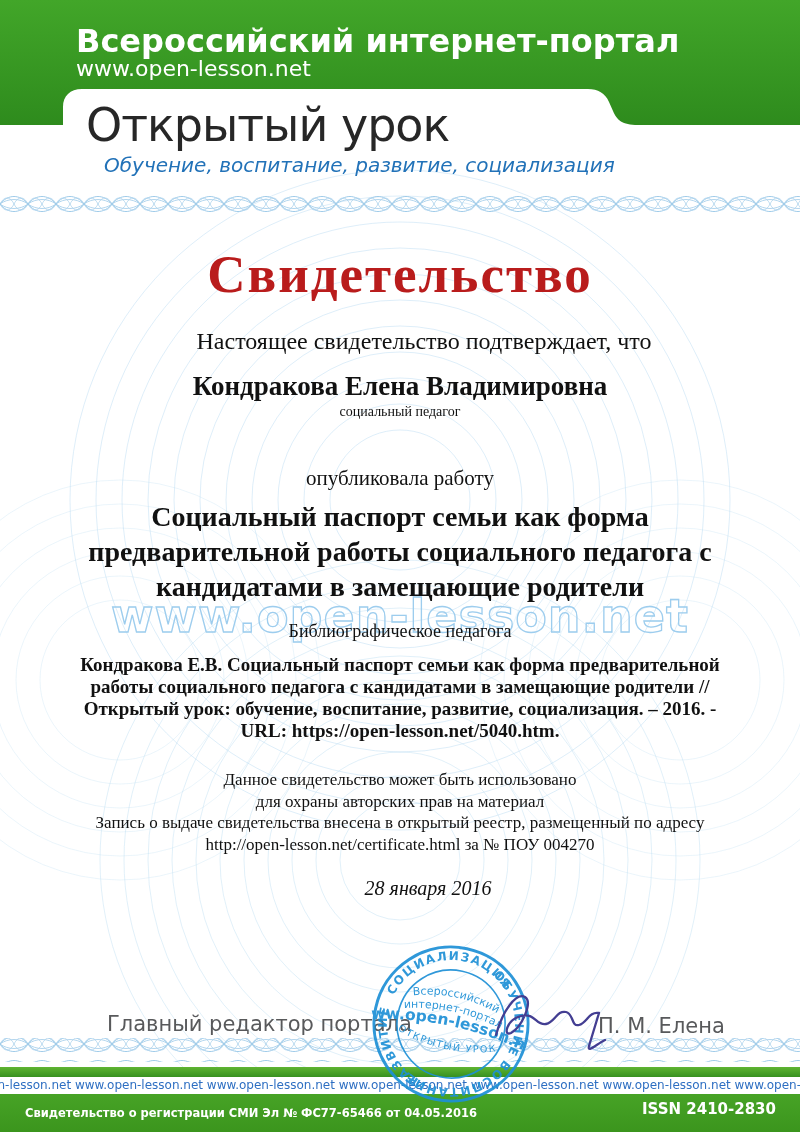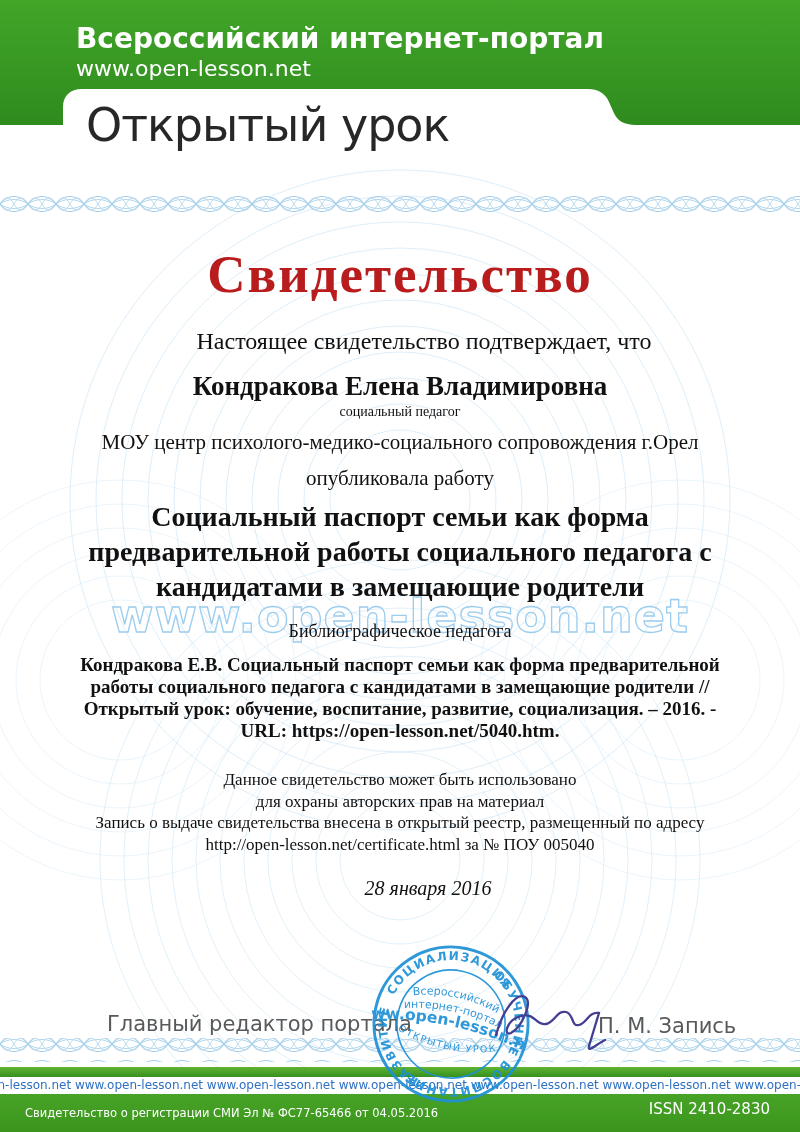--- a/index.html
+++ b/index.html
@@ -8,21 +8,21 @@
   .abs{position:absolute;left:0;width:100%;}
   .ctr{text-align:center;}
   .prelines{white-space:pre-line;}
 
   
   .decor{position:absolute;left:0;top:0;z-index:1;}
 
   
   .header-svg{position:absolute;left:0;top:0;z-index:2;}
   .hdr-portal{position:absolute;left:76px;top:22px;z-index:3;color:#fff;
-    font-family:"DejaVu Sans", sans-serif;font-weight:bold;font-size:28px;letter-spacing:0;}
+    font-family:"DejaVu Sans", sans-serif;font-weight:bold;font-size:32px;letter-spacing:0;}
   .hdr-url{position:absolute;left:76px;top:56px;z-index:3;color:#fff;
     font-family:"DejaVu Sans", sans-serif;font-size:22px;}
   .hdr-site{position:absolute;left:86px;top:98px;z-index:3;color:#272727;
     font-family:"DejaVu Sans", sans-serif;font-size:46px;letter-spacing:-1px;}
   .hdr-sub{position:absolute;left:104px;top:153px;z-index:3;color:#2272b8;
     font-family:"DejaVu Sans", sans-serif;font-style:italic;font-size:20px;}
 
   
   .cert-title{top:244px;z-index:2;font-weight:bold;font-size:53px;letter-spacing:2px;color:#b91c1c;}
   .confirm{top:328px;z-index:2;font-size:24px;padding-left:24px;}
@@ -44,23 +44,23 @@
   
   .bar-thin{position:absolute;left:0;top:1067px;width:100%;height:10px;z-index:3;
     background:linear-gradient(#5fb432,#379120);}
   .url-strip{position:absolute;left:0;top:1077px;width:100%;height:17px;z-index:3;background:#fff;
     overflow:hidden;white-space:nowrap;color:#2e6fc2;font-family:"DejaVu Sans", sans-serif;
     font-size:12px;line-height:17px;}
   .url-strip span{margin-left:-57px;display:inline-block;}
   .footer-bar{position:absolute;left:0;top:1094px;width:100%;height:38px;z-index:3;
     background:linear-gradient(#47a326,#3b951d);}
   .footer-reg{position:absolute;left:25px;top:1106px;z-index:4;color:#fff;
-    font-family:"DejaVu Sans", sans-serif;font-size:11.5px;}
-  .footer-issn{position:absolute;right:30px;top:1100px;z-index:4;color:#fff;
-    font-family:"DejaVu Sans", sans-serif;font-weight:normal;font-size:15px;}
+    font-family:"DejaVu Sans", sans-serif;font-size:11.5px;font-weight:bold;}
+  .footer-issn{position:absolute;right:24px;top:1100px;z-index:4;color:#fff;
+    font-family:"DejaVu Sans", sans-serif;font-weight:bold;font-size:15px;}
 
   .stamp{position:absolute;left:355px;top:928px;z-index:5;opacity:.92;}
   .sig{position:absolute;left:478px;top:980px;z-index:6;}
 
   .stamp text{font-family:"DejaVu Sans", sans-serif;fill:#1e90d6;}
   .wm{font-family:"DejaVu Sans", sans-serif;font-weight:bold;}
 </style>
 </head>
 <body>
 
@@ -126,43 +126,43 @@
         <stop offset="0" stop-color="#42a629"></stop>
         <stop offset="1" stop-color="#2e8b1d"></stop>
       </linearGradient>
     </defs>
     <path d="M0,0 H800 V125 H638 C622,125 617,120 613,111 L609,102 C605,93 598,89 588,89
              H82 C70,89 63,96 63,107 V125 H0 Z" fill="url(#hg)"></path>
   </svg>
   <div class="hdr-portal">Всероссийский интернет-портал</div>
   <div class="hdr-url">www.open-lesson.net</div>
   <div class="hdr-site">Открытый урок</div>
+  <div class="hdr-sub">Обучение, воспитание, развитие, социализация</div>
 
   <div class="abs ctr cert-title">Свидетельство</div>
   <div class="abs ctr confirm">Настоящее свидетельство подтверждает, что</div>
   <div class="abs ctr name">Кондракова Елена Владимировна</div>
   <div class="abs ctr role">социальный педагог</div>
-  <div class="abs ctr org">МОУ центр психолого-медико-социального сопровождения г.Орел</div>
   <div class="abs ctr action">опубликовала работу</div>
   <div class="abs ctr worktitle prelines">Социальный паспорт семьи как форма
 предварительной работы социального педагога с
 кандидатами в замещающие родители</div>
   <div class="abs ctr biblabel">Библиографическое педагога</div>
   <div class="abs ctr bib prelines">Кондракова Е.В. Социальный паспорт семьи как форма предварительной
 работы социального педагога с кандидатами в замещающие родители //
 Открытый урок: обучение, воспитание, развитие, социализация. – 2016. -
 URL: https://open-lesson.net/5040.htm.</div>
   <div class="abs ctr notes prelines">Данное свидетельство может быть использовано
 для охраны авторских прав на материал
 Запись о выдаче свидетельства внесена в открытый реестр, размещенный по адресу
-http://open-lesson.net/certificate.html за № ПОУ 005040</div>
+http://open-lesson.net/certificate.html за № ПОУ 004270</div>
   <div class="abs ctr date">28 января 2016</div>
 
   <div class="editor-label">Главный редактор портала</div>
-  <div class="editor-name">П. М. Запись</div>
+  <div class="editor-name">П. М. Елена</div>
 
   <div class="bar-thin"></div>
   <div class="url-strip">
     <span>www.open-lesson.net www.open-lesson.net www.open-lesson.net www.open-lesson.net www.open-lesson.net www.open-lesson.net www.open-lesson.net www.open-lesson.net</span>
   </div>
   <div class="footer-bar"></div>
   <div class="footer-reg">Свидетельство о регистрации СМИ Эл № ФС77-65466 от 04.05.2016</div>
   <div class="footer-issn">ISSN 2410-2830</div>
 
   <svg class="stamp" width="192" height="192" viewBox="-96 -96 192 192">

